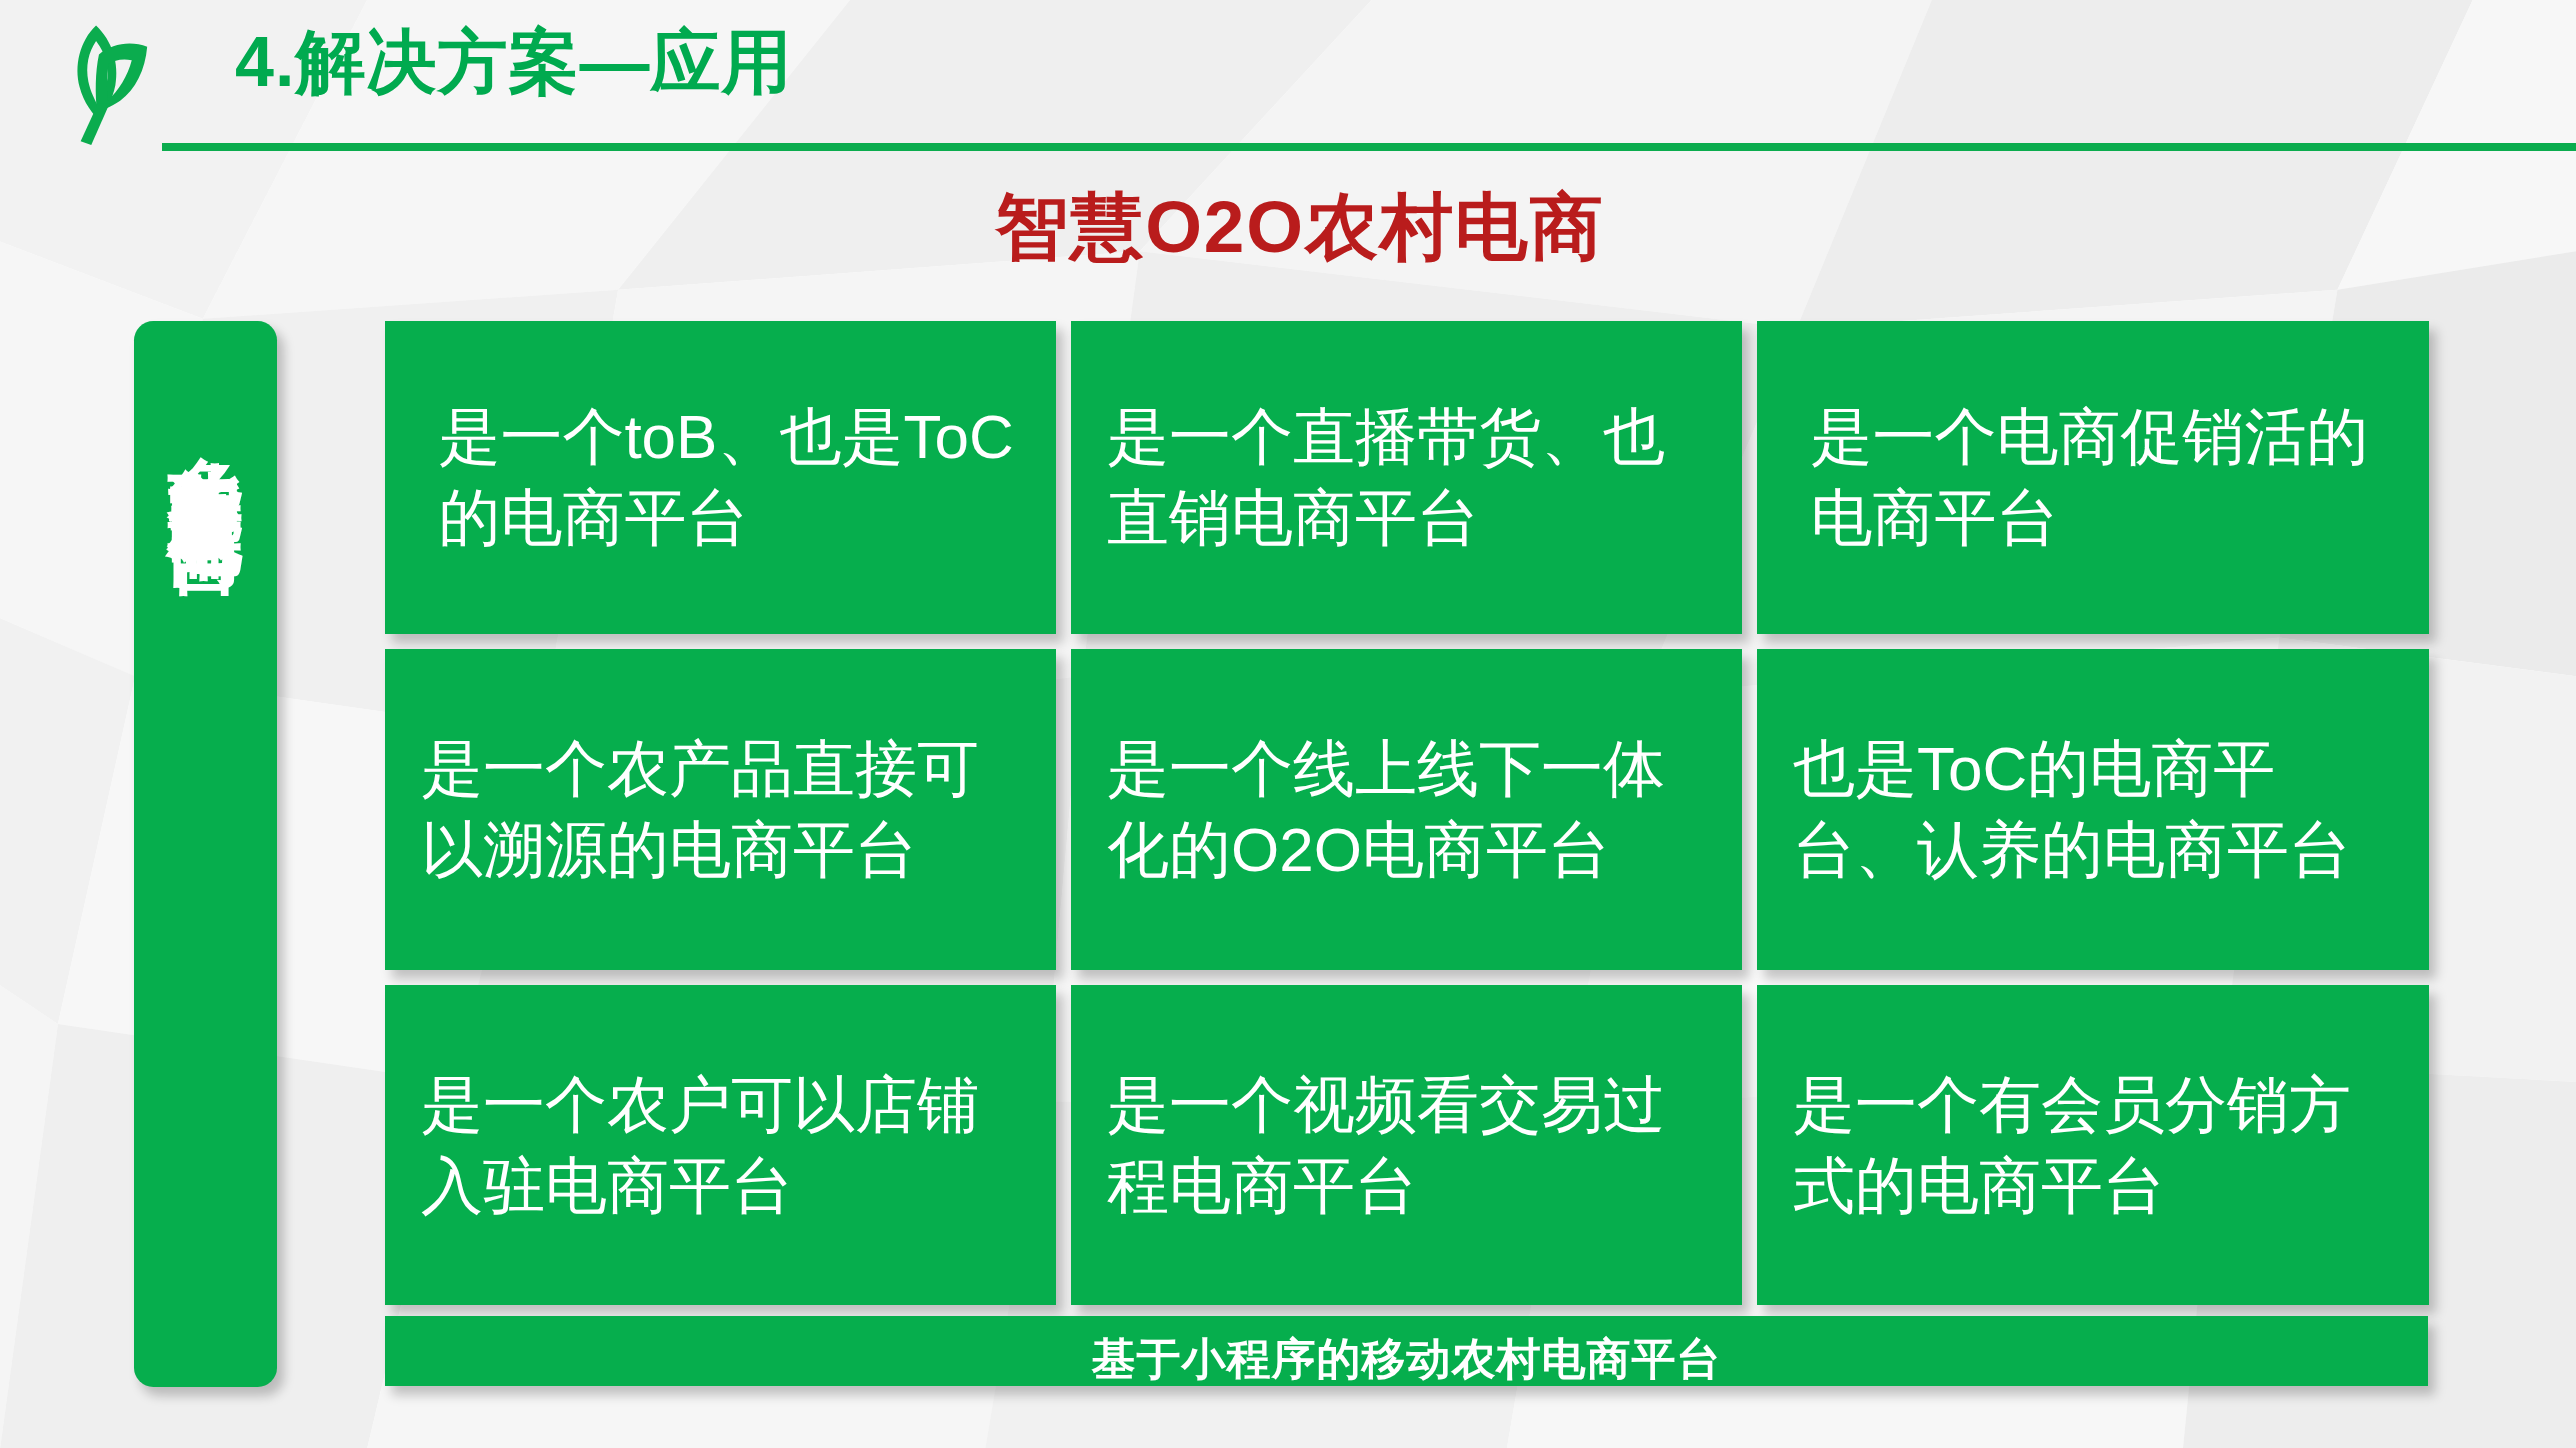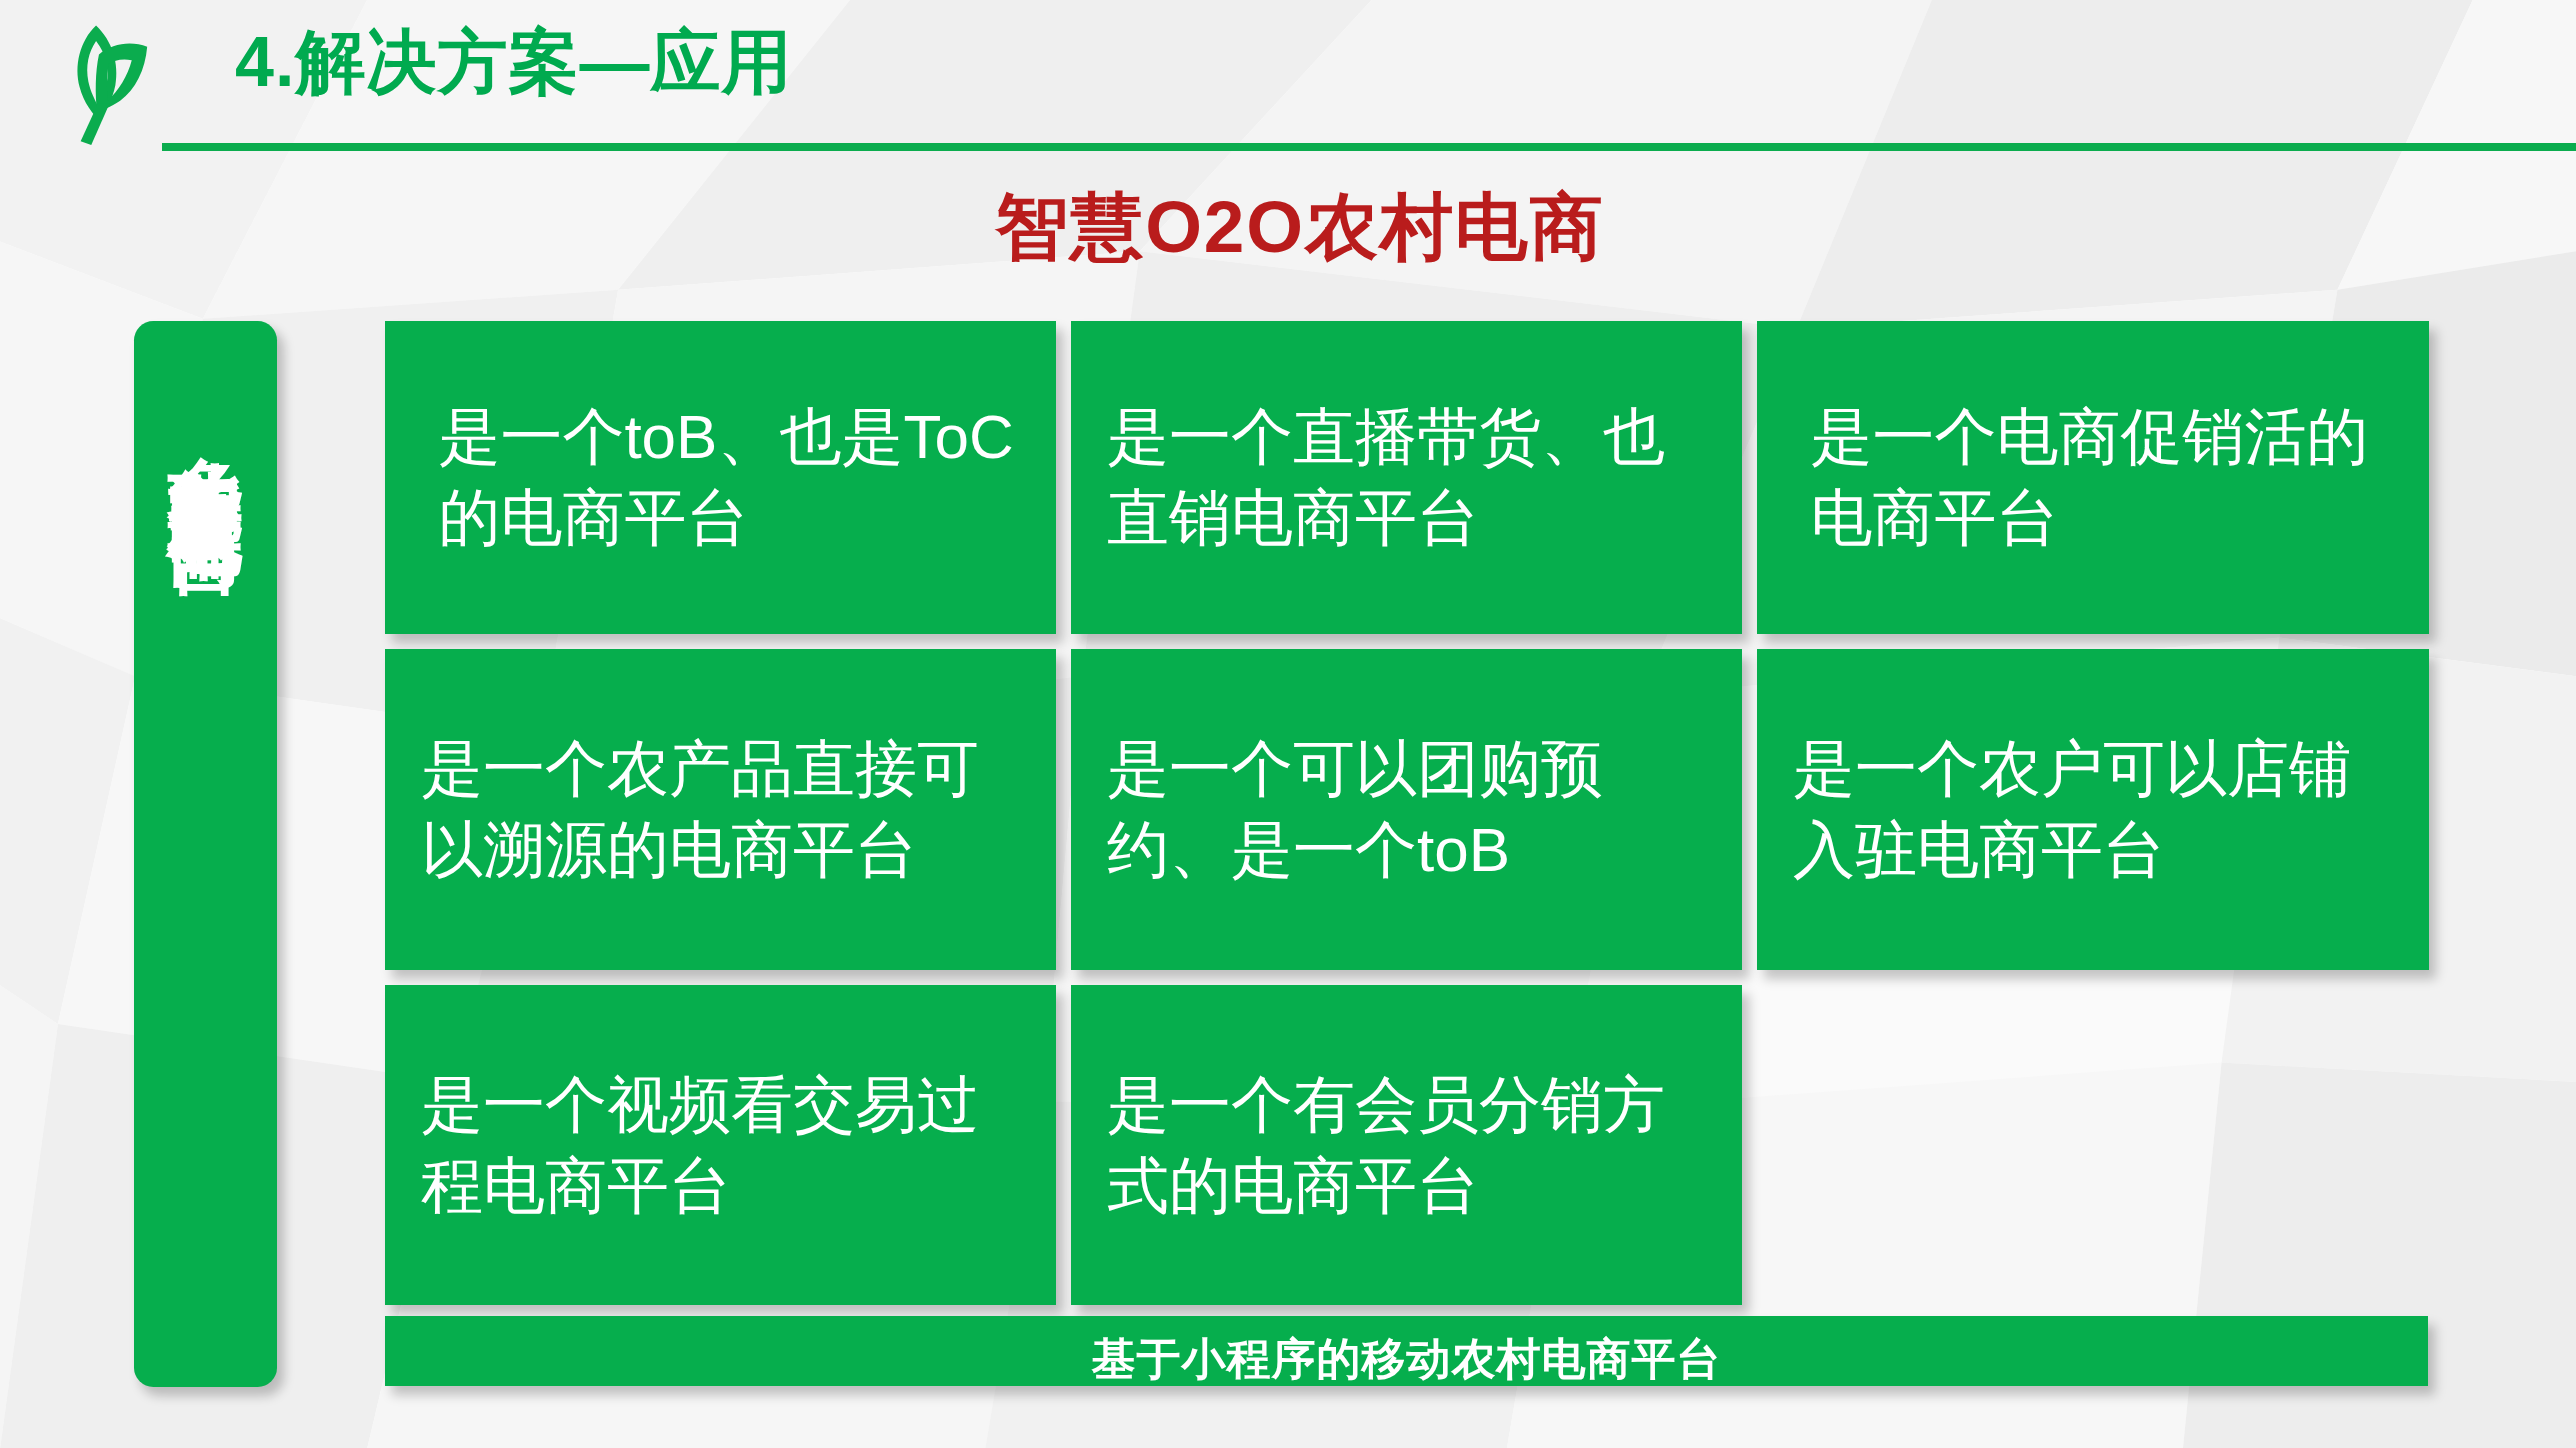--- a/index.html
+++ b/index.html
@@ -235,21 +235,26 @@
       </div>
     </div>
 
     <div class="cell">
       <div class="card">
         <span class="card-text">是一个农产品直接可以溯源的电商平台</span>
       </div>
     </div>
     <div class="cell">
       <div class="card">
-        <span class="card-text">是一个可以团购预约、是一个toB</span>
+        <span class="card-text">是一个线上线下一体化的O2O电商平台</span>
+      </div>
+    </div>
+    <div class="cell">
+      <div class="card">
+        <span class="card-text">也是ToC的电商平台、认养的电商平台</span>
       </div>
     </div>
 
     <div class="cell">
       <div class="card">
         <span class="card-text">是一个农户可以店铺入驻电商平台</span>
       </div>
     </div>
     <div class="cell">
       <div class="card">

